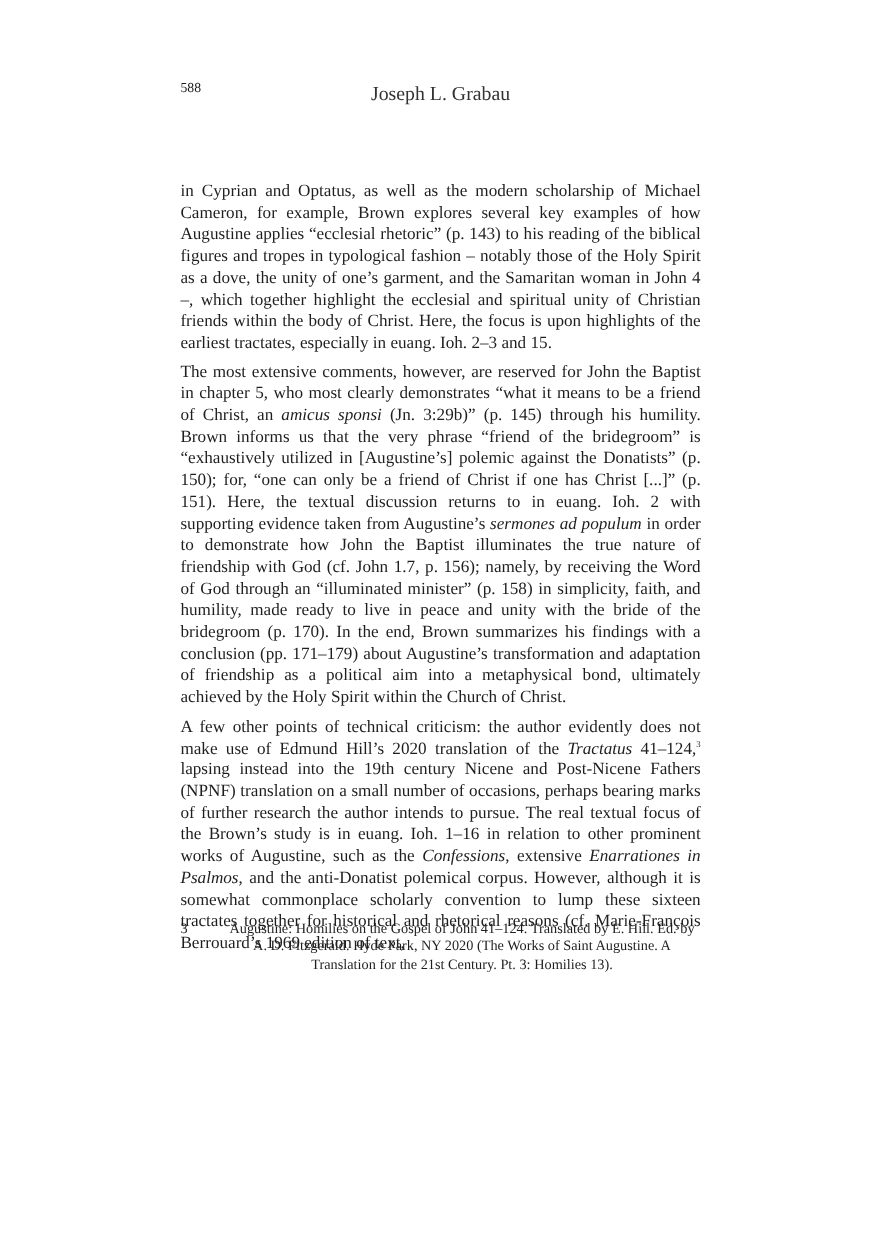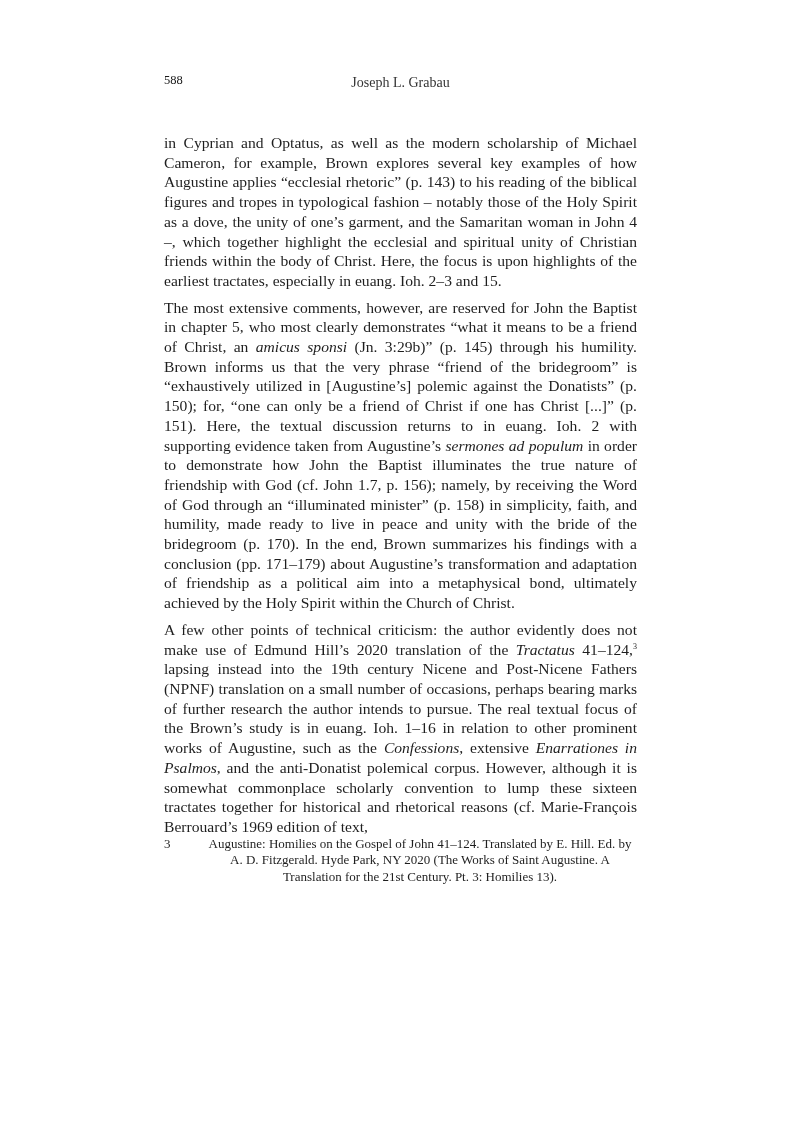--- a/index.html
+++ b/index.html
@@ -35,26 +35,26 @@
       top: 0;
       color: #1a1a1a;
     }
     .running-title {
       position: absolute;
       left: 0;
       right: 0;
       top: 2px;
       text-align: center;
       color: #333;
-      font-size: 14px;
+      font-size: 18px;
     }
     .body-text {
       position: absolute;
       left: 164px;
-      top: 133px;
+      top: 164px;
       width: 473px;
       font-size: 15.6px;
       line-height: 19.7px;
       text-align: justify;
       hyphens: manual;
     }
     .body-text p {
       margin: 0 0 7px 0;
       text-indent: 0;
     }

